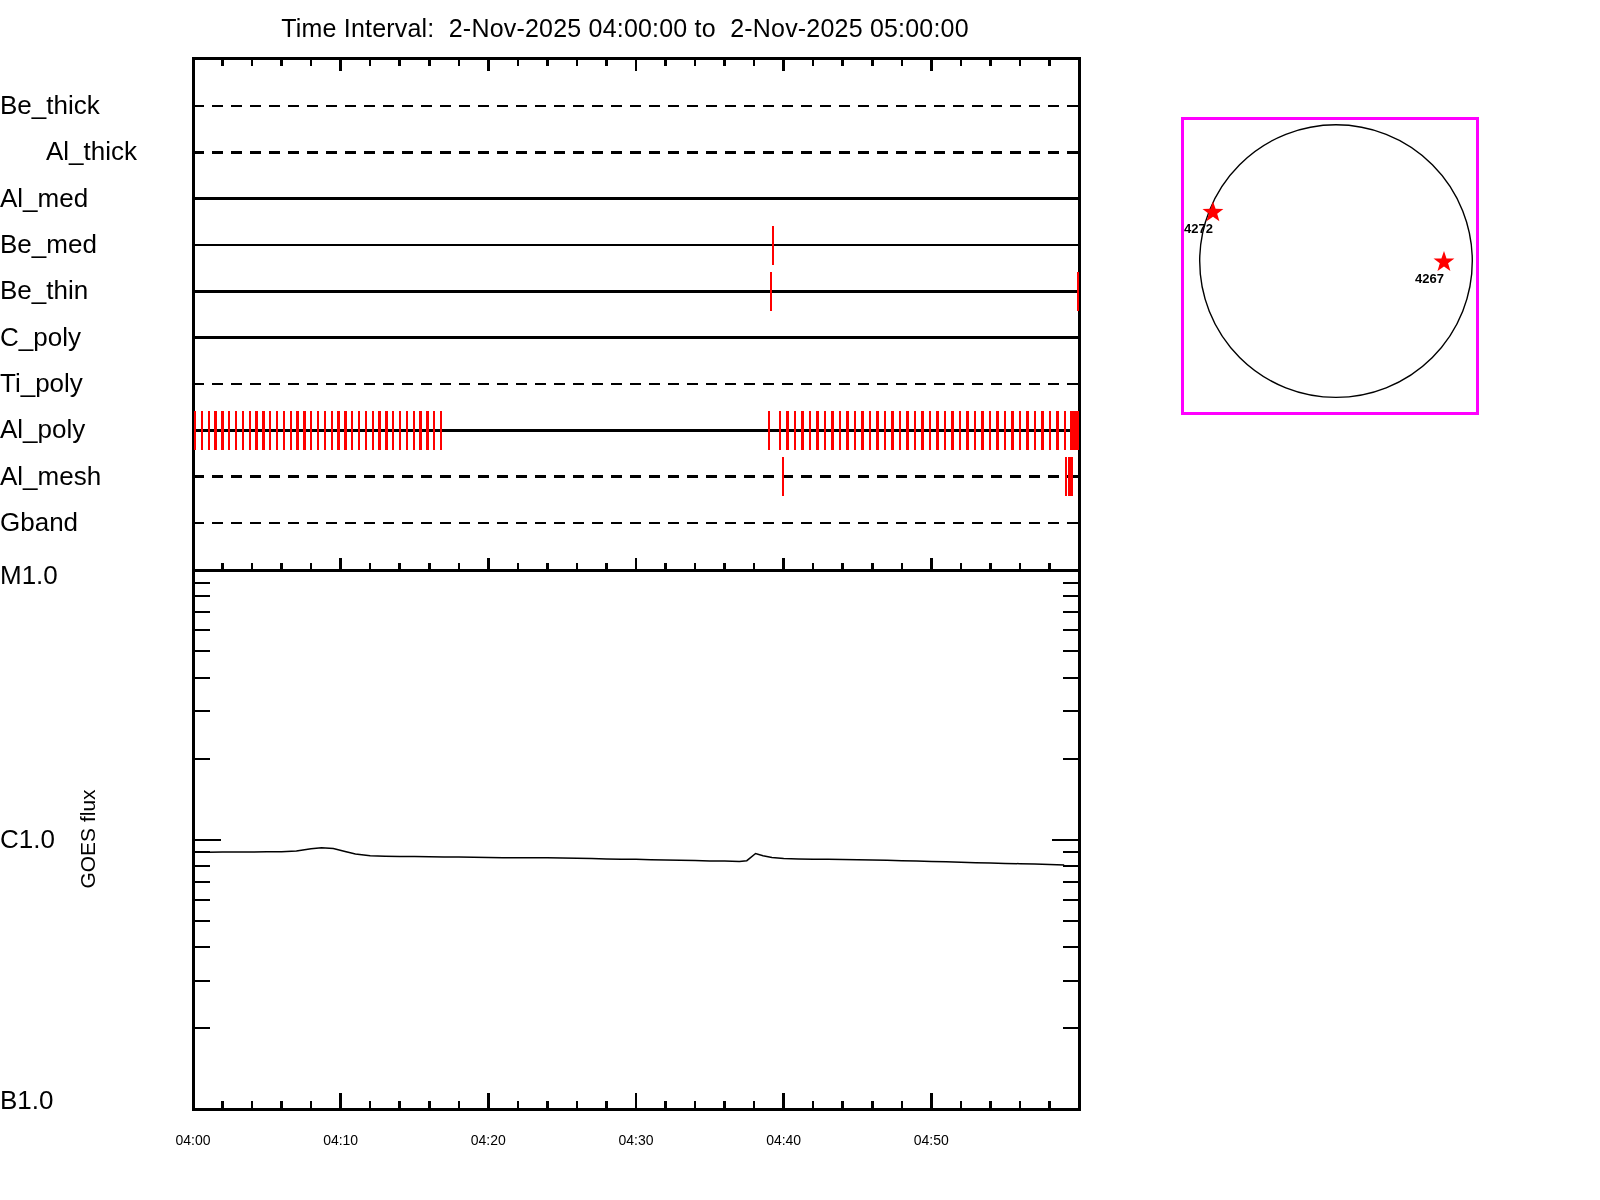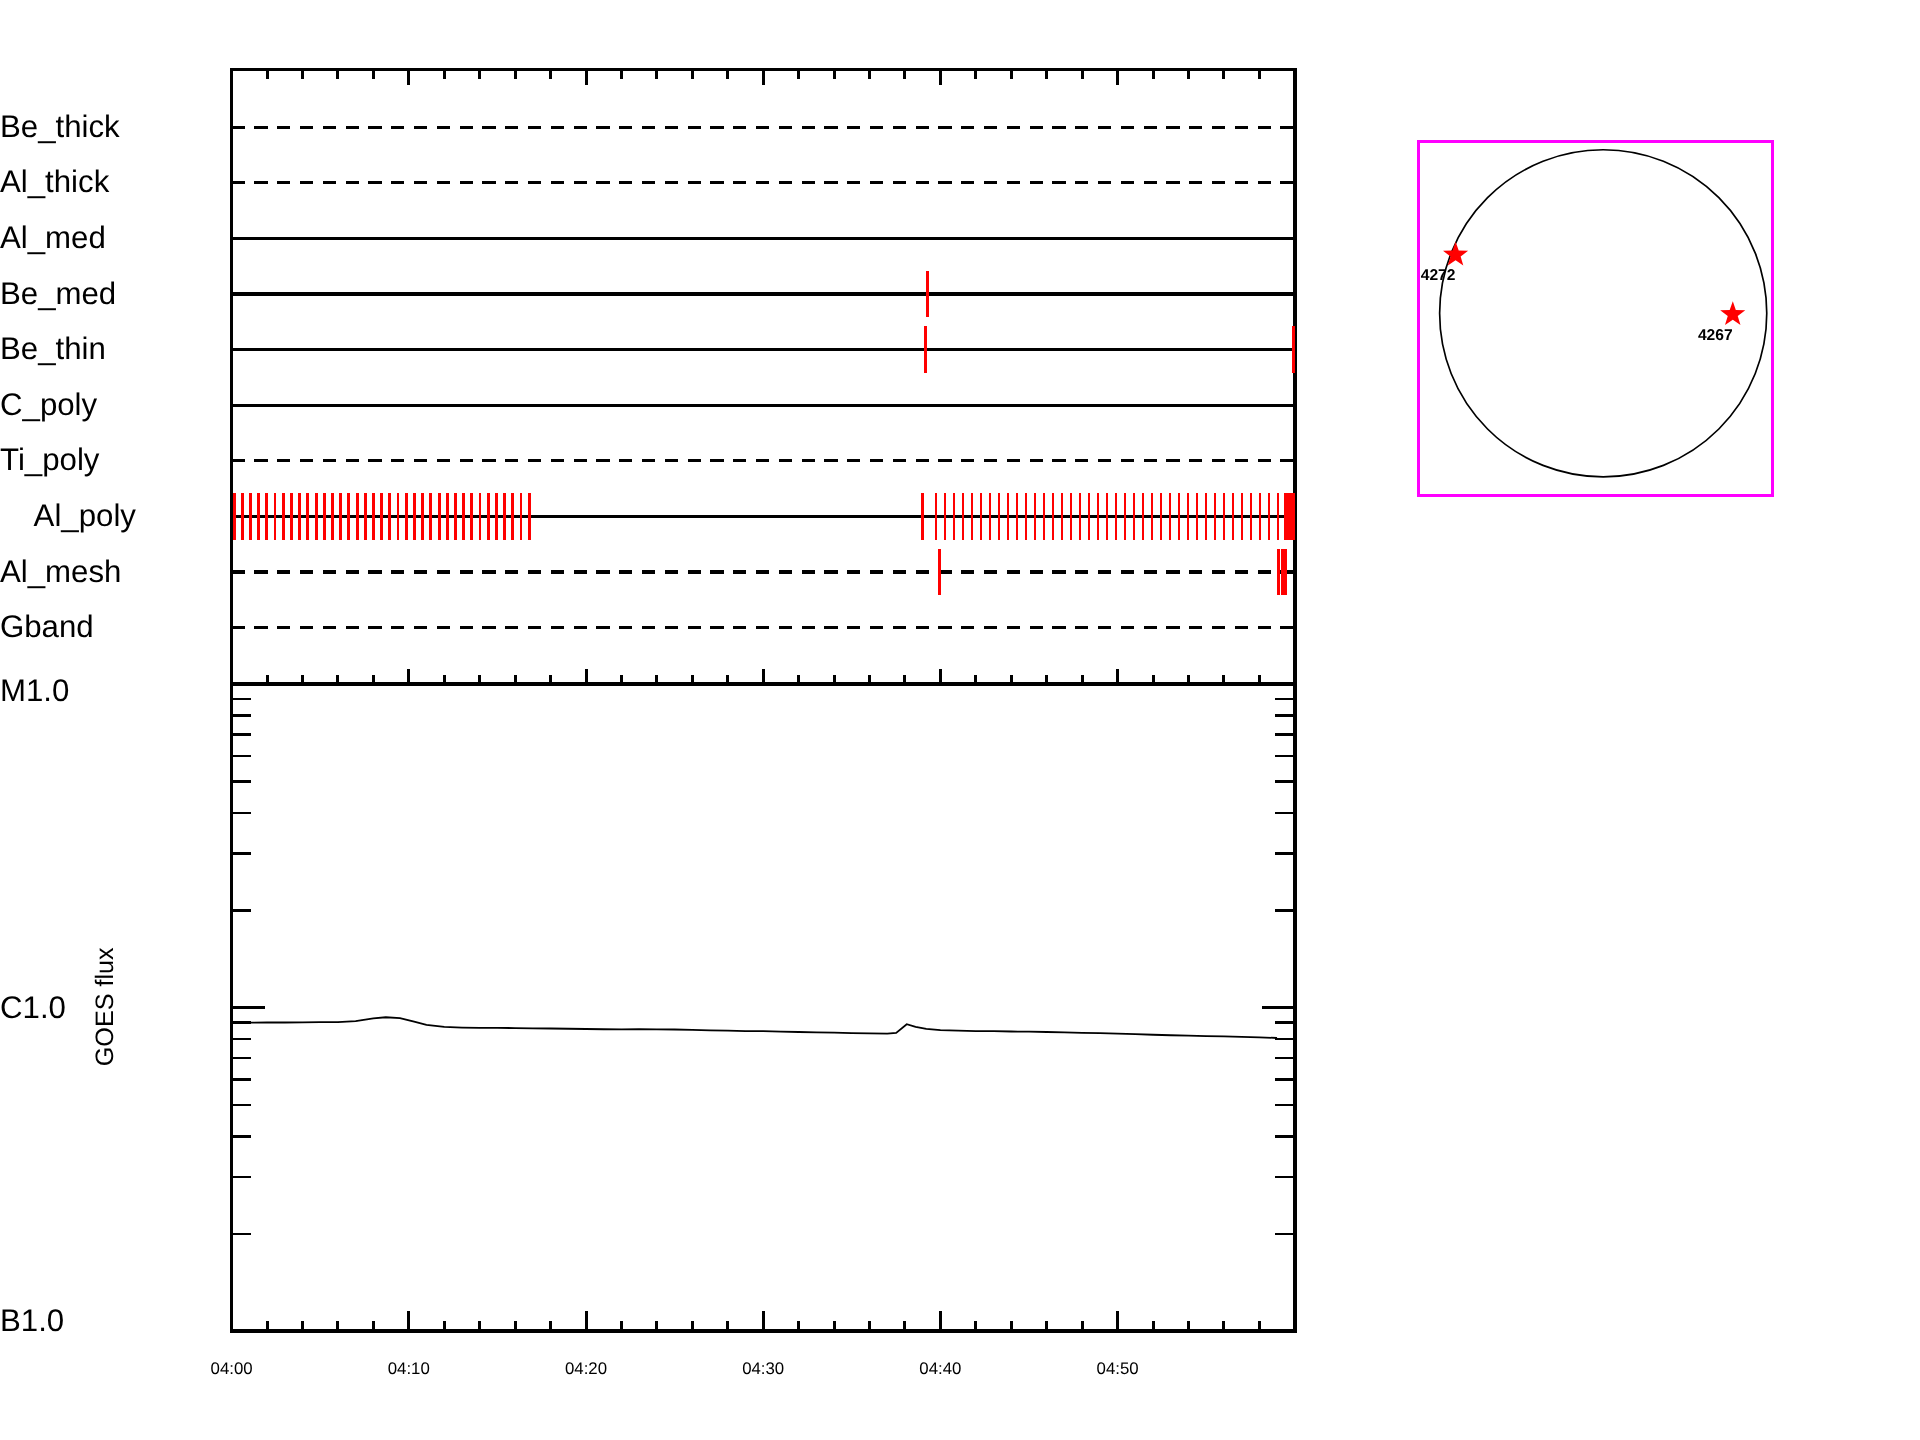--- a/index.html
+++ b/index.html
@@ -11,20 +11,21 @@
   .rlbl{position:absolute;left:0;width:184px;font-size:26px;line-height:24px;}
   .xlbl{position:absolute;width:120px;text-align:center;font-size:14px;line-height:24px;}
   .ylabel{position:absolute;left:88px;top:839px;transform:translate(-50%,-50%) rotate(-90deg);
           font-size:21px;white-space:nowrap;}
   .arlbl{position:absolute;width:60px;text-align:left;font-size:13px;font-weight:bold;line-height:14px;}
 </style>
 </head>
 <body>
 
 <div class="page">
+  <div class="title">Time Interval:  2-Nov-2025 04:00:00 to  2-Nov-2025 05:00:00</div>
   <svg id="canvas" width="1600" height="1200" viewBox="0 0 1600 1200">
       <rect x="193" y="58" width="886" height="512" fill="none" stroke="#000000" stroke-width="3" shape-rendering="crispEdges"></rect>
       <rect x="193" y="570" width="886" height="539" fill="none" stroke="#000000" stroke-width="3" shape-rendering="crispEdges"></rect>
       <line x1="193" y1="59.5" x2="193" y2="70.5" stroke="#000000" stroke-width="2.5" shape-rendering="crispEdges"></line>
       <line x1="193" y1="568.5" x2="193" y2="557.5" stroke="#000000" stroke-width="2.5" shape-rendering="crispEdges"></line>
       <line x1="193" y1="1107.5" x2="193" y2="1092.5" stroke="#000000" stroke-width="2.5" shape-rendering="crispEdges"></line>
       <line x1="222.53333333333333" y1="59.5" x2="222.53333333333333" y2="65.5" stroke="#000000" stroke-width="2.5" shape-rendering="crispEdges"></line>
       <line x1="222.53333333333333" y1="568.5" x2="222.53333333333333" y2="562.5" stroke="#000000" stroke-width="2.5" shape-rendering="crispEdges"></line>
       <line x1="222.53333333333333" y1="1107.5" x2="222.53333333333333" y2="1100.5" stroke="#000000" stroke-width="2.5" shape-rendering="crispEdges"></line>
       <line x1="252.06666666666666" y1="59.5" x2="252.06666666666666" y2="65.5" stroke="#000000" stroke-width="2.5" shape-rendering="crispEdges"></line>
@@ -249,27 +250,27 @@
       <line x1="194.5" y1="839.8" x2="220.5" y2="839.8" stroke="#000000" stroke-width="2.4" shape-rendering="crispEdges"></line>
       <line x1="1051.5" y1="839.8" x2="1077.5" y2="839.8" stroke="#000000" stroke-width="2.4" shape-rendering="crispEdges"></line>
       <polyline points="193.0,852.2 207.8,852.2 222.5,852.1 237.3,852.1 252.1,852.0 266.8,851.8 281.6,851.7 296.4,851.0 311.1,848.7 321.5,847.7 333.3,848.5 345.1,851.4 355.4,854.0 370.2,855.8 385.0,856.3 399.7,856.5 414.5,856.6 429.3,856.7 444.0,856.9 458.8,857.1 473.6,857.3 488.3,857.5 503.1,857.7 517.9,857.8 532.6,857.7 547.4,857.8 562.2,857.9 576.9,858.2 591.7,858.6 606.5,858.9 621.2,859.2 636.0,859.3 650.8,859.7 665.5,860.0 680.3,860.3 695.1,860.6 709.8,860.9 724.6,861.1 739.4,861.4 746.8,860.7 755.6,853.5 763.0,855.8 771.9,857.4 783.7,858.5 798.4,858.9 813.2,859.2 828.0,859.3 842.7,859.6 857.5,859.7 872.3,860.0 887.0,860.3 901.8,860.7 916.6,861.0 931.3,861.4 946.1,861.8 960.9,862.3 975.6,862.7 990.4,863.1 1005.2,863.4 1019.9,863.7 1034.7,864.1 1049.5,864.4 1064.2,865.0 1079.0,NaN" fill="none" stroke="#000000" stroke-width="1.5"></polyline>
       <rect x="1182" y="118" width="295" height="295" fill="none" stroke="#ff00ff" stroke-width="3" shape-rendering="crispEdges"></rect>
       <circle cx="1336.0" cy="261.1" r="136.3" fill="none" stroke="#000000" stroke-width="1.4"></circle>
       <path d="M1213.0,201.4L1215.6,208.8L1223.4,209.0L1217.2,213.8L1219.4,221.3L1213.0,216.8L1206.5,221.3L1208.8,213.8L1202.5,209.0L1210.4,208.8Z" fill="#ff0000"></path>
       <path d="M1444.0,251.0L1446.5,258.4L1454.4,258.6L1448.1,263.3L1450.4,270.9L1444.0,266.4L1437.5,270.9L1439.8,263.3L1433.5,258.6L1441.4,258.4Z" fill="#ff0000"></path>
     </svg>
   <div id="labels">
       <div class="rlbl" style="top: 93px;">Be_thick</div>
-      <div class="rlbl" style="top: 139.33px;">Al_thick</div>
+      <div class="rlbl" style="top: 139.33px; padding-left: 46px;">Al_thick</div>
       <div class="rlbl" style="top: 185.66px;">Al_med</div>
       <div class="rlbl" style="top: 231.99px;">Be_med</div>
       <div class="rlbl" style="top: 278.32px;">Be_thin</div>
       <div class="rlbl" style="top: 324.65px;">C_poly</div>
       <div class="rlbl" style="top: 370.98px;">Ti_poly</div>
-      <div class="rlbl" style="top: 417.31px; padding-left: 28px;">Al_poly</div>
+      <div class="rlbl" style="top: 417.31px;">Al_poly</div>
       <div class="rlbl" style="top: 463.64px;">Al_mesh</div>
       <div class="rlbl" style="top: 509.97px;">Gband</div>
       <div class="rlbl" style="top: 563px;">M1.0</div>
       <div class="rlbl" style="top: 826.75px;">C1.0</div>
       <div class="rlbl" style="top: 1088px;">B1.0</div>
       <div class="xlbl" style="left: 133px; top: 1128px;">04:00</div>
       <div class="xlbl" style="left: 280.667px; top: 1128px;">04:10</div>
       <div class="xlbl" style="left: 428.333px; top: 1128px;">04:20</div>
       <div class="xlbl" style="left: 576px; top: 1128px;">04:30</div>
       <div class="xlbl" style="left: 723.667px; top: 1128px;">04:40</div>

